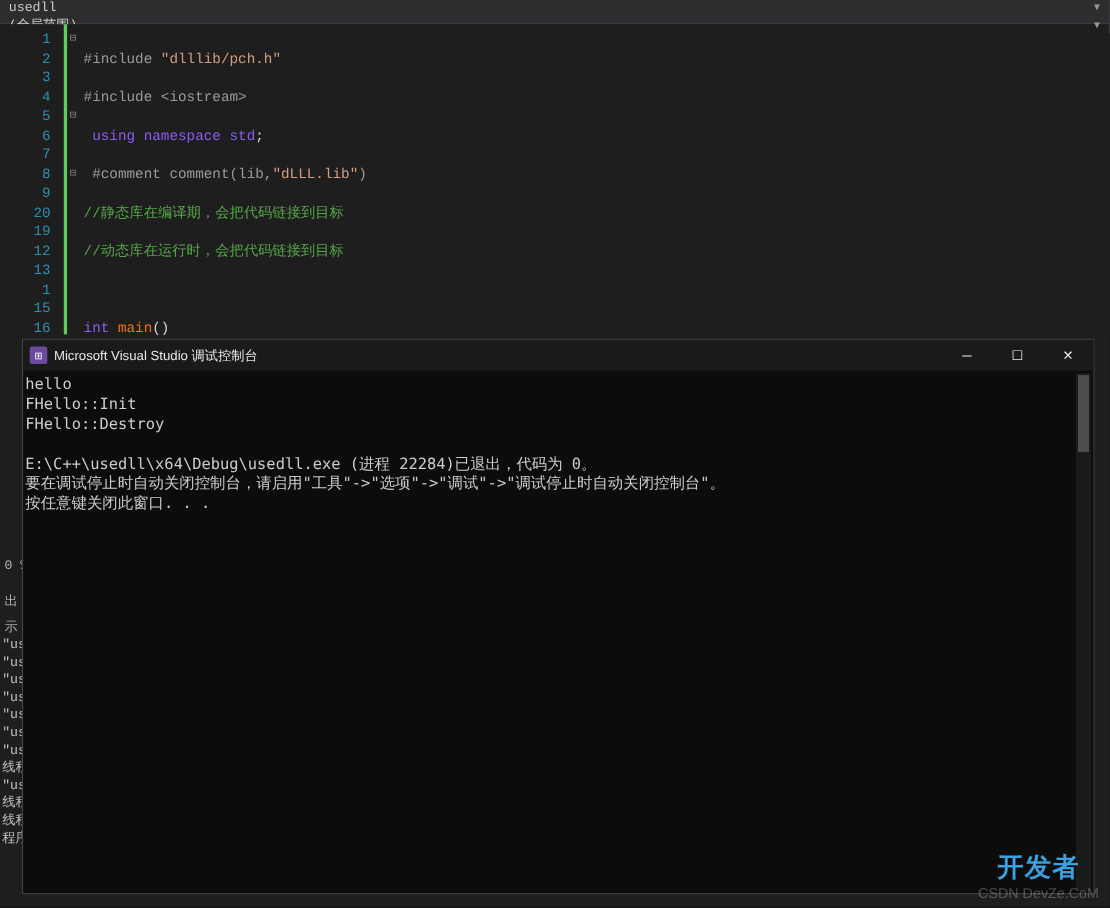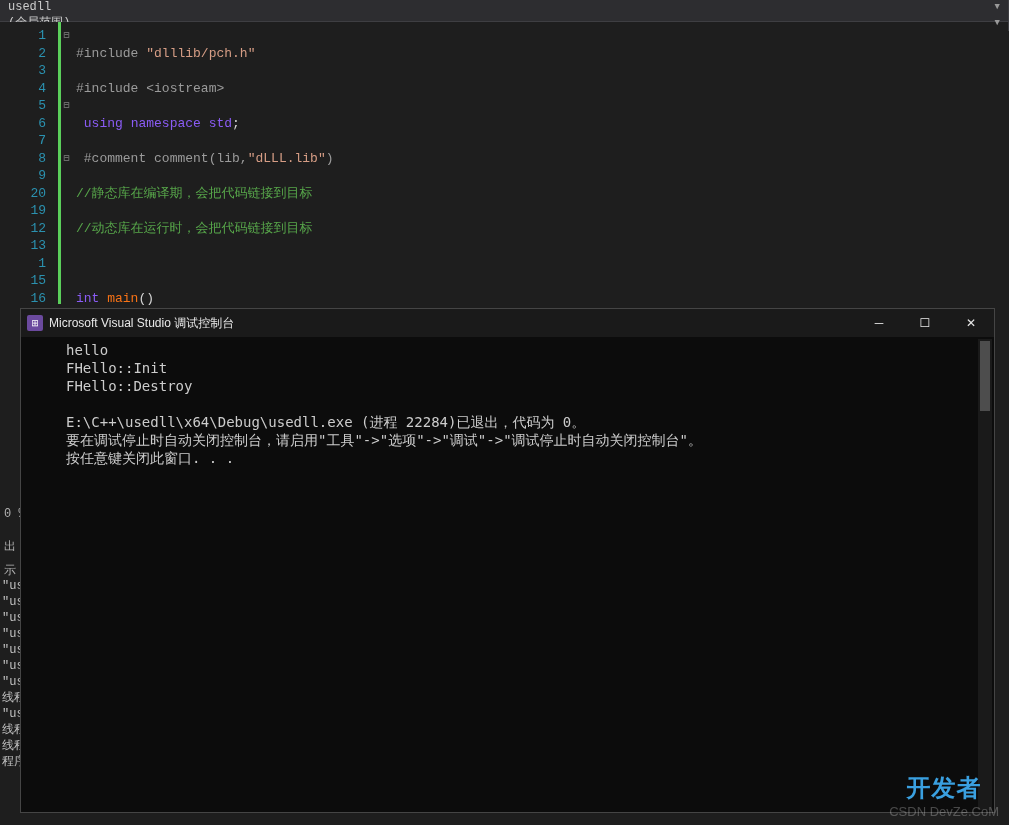--- a/index.html
+++ b/index.html
@@ -155,21 +155,20 @@
   color: #e8e8e8;
   font-size: 12px;
 }
 .console-body {
   padding: 4px 2px;
   color: #cccccc;
   font-family: "NSimSun", "SimSun", Consolas, monospace;
   font-size: 14px;
   line-height: 18px;
   white-space: pre-wrap;
-  margin-left: 43px;
 }
 .console-scroll {
   position: absolute;
   right: 2px;
   top: 30px;
   bottom: 2px;
   width: 14px;
   background: #1a1a1a;
 }
 .console-thumb {

